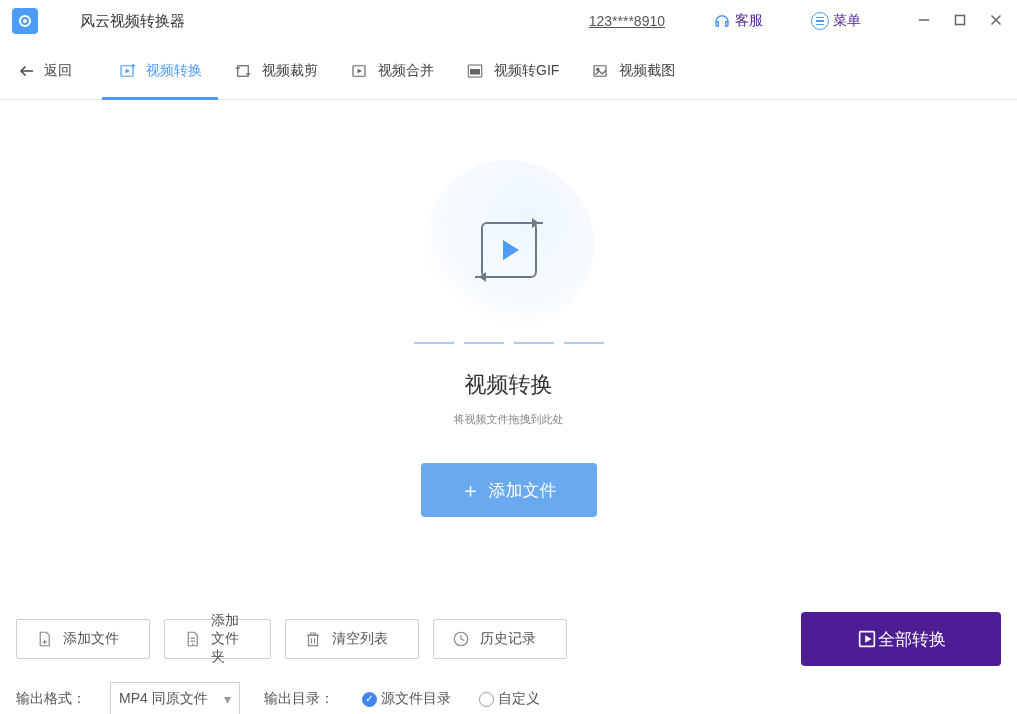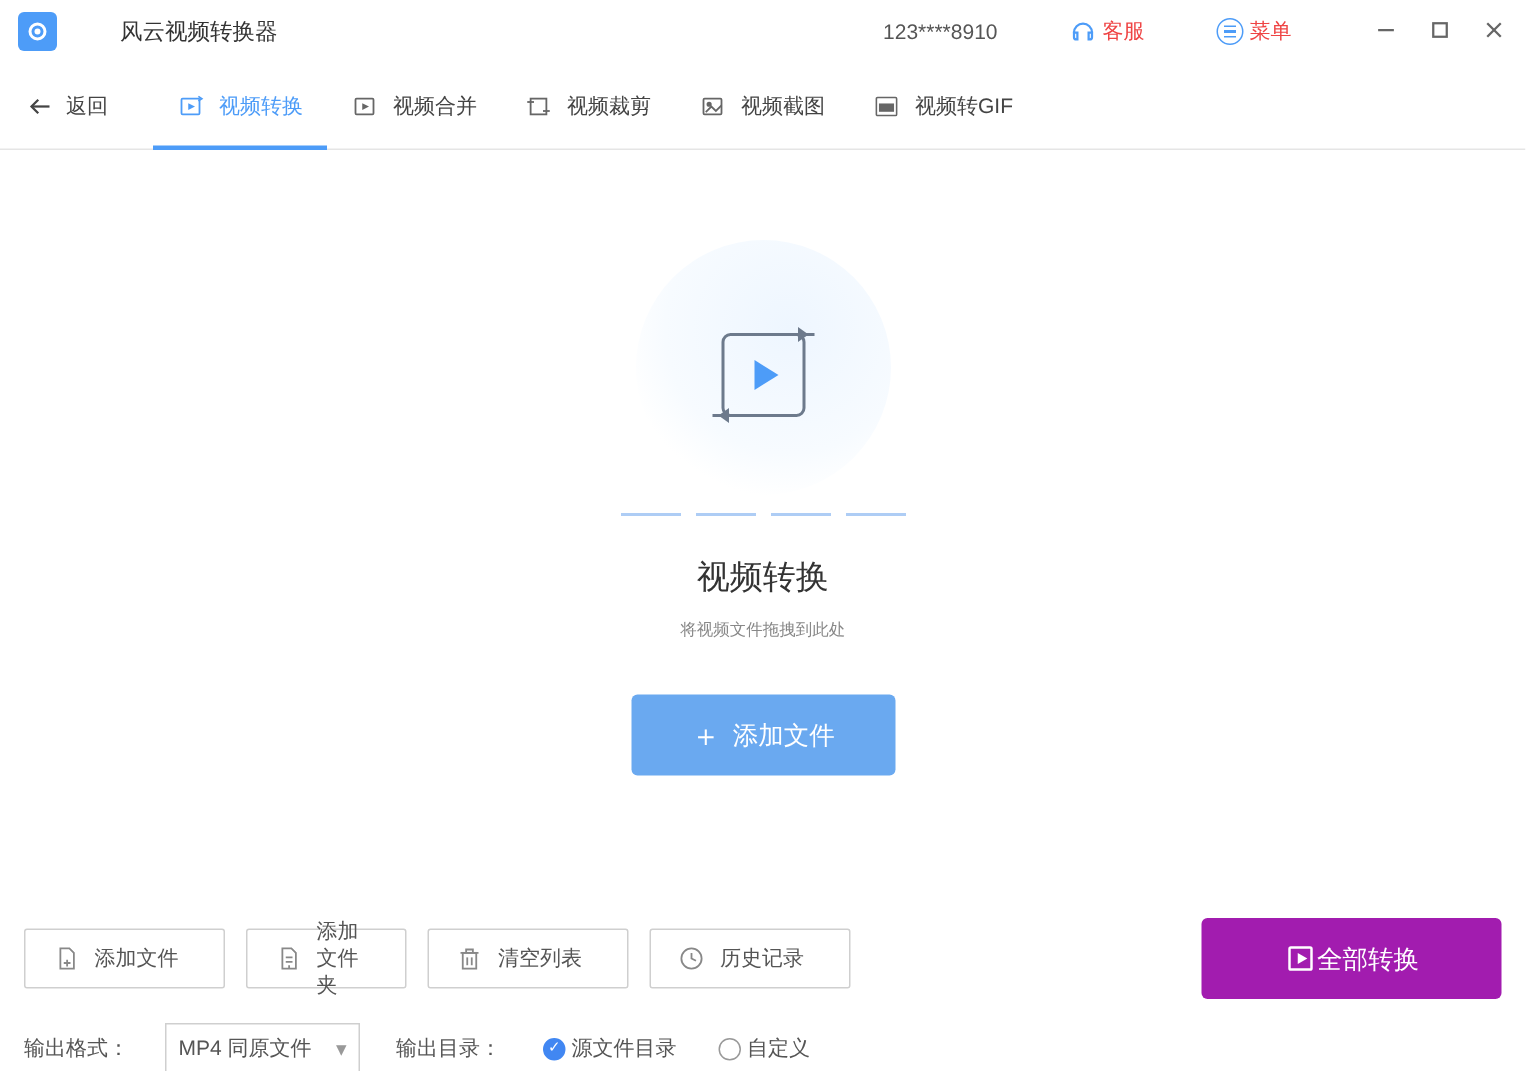--- a/index.html
+++ b/index.html
@@ -5,22 +5,22 @@
 * { margin: 0; padding: 0; box-sizing: border-box; font-family: "Microsoft YaHei", "PingFang SC", sans-serif; }
 body { width: 1017px; height: 714px; background: #fff; overflow: hidden; font-size: 14px; color: #333; }
 
 
 .titlebar { height: 42px; display: flex; align-items: center; padding: 0 12px; border-bottom: 0; gap: 32px; }
 .logo { width: 26px; height: 26px; background: #4d9cf8; border-radius: 4px; display: flex; align-items: center; justify-content: center; margin-right: 10px; }
 .logo-inner { width: 12px; height: 12px; border: 2px solid #fff; border-radius: 50%; position: relative; }
 .logo-inner::after { content: ""; position: absolute; width: 4px; height: 4px; background: #fff; border-radius: 50%; top: 2px; left: 2px; }
 .app-title { font-size: 15px; color: #333; font-weight: 400; }
 .titlebar-spacer { flex: 1; }
-.account { color: #555; margin-right: 16px; cursor: pointer; }
-.hdr-btn { display: flex; align-items: center; margin-right: 16px; cursor: pointer; color: #ef4444; }
+.account { color: #555; text-decoration: underline; margin-right: 16px; cursor: pointer; }
+.hdr-btn { display: flex; align-items: center; margin-right: 16px; cursor: pointer; color: #4c1d95; }
 .hdr-btn svg, .hdr-btn .ic { margin-right: 4px; }
 .menu-ic { width: 18px; height: 18px; border: 1.5px solid #4d9cf8; border-radius: 50%; display: flex; flex-direction: column; justify-content: center; align-items: center; gap: 2px; }
 .menu-ic span { width: 8px; height: 1.5px; background: #4d9cf8; }
 .win-controls { display: flex; align-items: center; gap: 18px; margin-left: 6px; }
 .win-btn { cursor: pointer; color: #666; }
 
 
 .tabbar { height: 58px; display: flex; align-items: center; padding: 0 18px; border-bottom: 1px solid #e5e5e5; }
 .back { display: flex; align-items: center; margin-right: 30px; cursor: pointer; color: #444; }
 .back svg { margin-right: 8px; }
@@ -47,21 +47,21 @@
 .add-btn { margin-top: 36px; background: #6aa9f0; color: #fff; border: none; border-radius: 4px; height: 54px; width: 176px; font-size: 17px; cursor: pointer; display: flex; align-items: center; justify-content: center; gap: 8px; }
 .add-btn .plus { font-size: 20px; font-weight: 300; }
 
 
 .bottom { padding: 12px 16px 0 16px; }
 .btn-row { display: flex; gap: 14px; align-items: center; }
 .outline-btn { height: 40px; border: 1px solid #cfcfcf; background: #fff; display: flex; align-items: center; padding: 0 18px; cursor: pointer; color: #555; gap: 10px; border-radius: 2px; }
 .outline-btn.w1 { width: 134px; }
 .outline-btn.w2 { width: 107px; }
 .spacer { flex: 1; }
-.convert-all { background: #a21caf; color: #fff; border: none; height: 54px; width: 200px; font-size: 17px; display: flex; align-items: center; justify-content: center; gap: 0; cursor: pointer; border-radius: 4px; }
+.convert-all { background: #4c1d95; color: #fff; border: none; height: 54px; width: 200px; font-size: 17px; display: flex; align-items: center; justify-content: center; gap: 0; cursor: pointer; border-radius: 4px; }
 .opts-row { display: flex; align-items: center; margin-top: 16px; gap: 24px; color: #555; }
 .lbl { color: #555; }
 .select { border: 1px solid #cfcfcf; height: 28px; width: 130px; display: flex; align-items: center; padding: 16px 8px; justify-content: space-between; cursor: pointer; color:#555; }
 .select .chev { color:#999; }
 .radio { display: flex; align-items: center; gap: 4px; cursor: pointer; margin-left: 4px; }
 .radio .dot { width: 15px; height: 15px; border: 1.5px solid #999; border-radius: 50%; display:flex; align-items:center; justify-content:center; }
 .radio.checked .dot { border-color: #4187f2; background:#4187f2; }
 .radio.checked .dot::after { content:"✓"; color:#fff; font-size:10px; line-height:1; }
 
 
@@ -124,47 +124,47 @@
   <div class="tab active">
     <svg class="ic16" viewBox="0 0 24 24" fill="none" stroke="#4d9cf8" stroke-width="1.6">
         <rect x="4" y="5" width="16" height="14" rx="1"></rect>
         <polygon points="10,9 16,12 10,15" fill="#4d9cf8" stroke="none"></polygon>
         <polyline points="19 3 22 5 19 7" stroke="#4d9cf8"></polyline>
       </svg>
     <span>视频转换</span>
   </div>
   <div class="tab">
     <svg class="ic16" viewBox="0 0 24 24" fill="none" stroke="#666" stroke-width="1.6">
-        <rect x="4" y="5" width="16" height="14" rx="1"></rect>
-        <polygon points="10,9 16,12 10,15" fill="#666" stroke="none"></polygon>
-      </svg>
-    <span>视频合并</span>
-  </div>
-  <div class="tab">
-    <svg class="ic16" viewBox="0 0 24 24" fill="none" stroke="#666" stroke-width="1.6">
         <rect x="5" y="5" width="14" height="14"></rect>
         <line x1="2" y1="8" x2="8" y2="8"></line>
         <line x1="16" y1="16" x2="22" y2="16"></line>
       </svg>
     <span>视频裁剪</span>
+  </div>
+  <div class="tab">
+    <svg class="ic16" viewBox="0 0 24 24" fill="none" stroke="#666" stroke-width="1.6">
+        <rect x="4" y="5" width="16" height="14" rx="1"></rect>
+        <polygon points="10,9 16,12 10,15" fill="#666" stroke="none"></polygon>
+      </svg>
+    <span>视频合并</span>
+  </div>
+  <div class="tab">
+    <svg class="ic16" viewBox="0 0 24 24" fill="none" stroke="#666" stroke-width="1.4">
+        <rect x="3" y="4" width="18" height="16" rx="1"></rect>
+        <rect x="6" y="10" width="12" height="6" fill="#666"></rect>
+      </svg>
+    <span>视频转GIF</span>
   </div>
   <div class="tab">
     <svg class="ic16" viewBox="0 0 24 24" fill="none" stroke="#666" stroke-width="1.6">
         <rect x="4" y="5" width="16" height="14" rx="1"></rect>
         <circle cx="9" cy="10" r="1.5" fill="#666"></circle>
         <polyline points="6 17 11 12 15 16 20 11"></polyline>
       </svg>
     <span>视频截图</span>
-  </div>
-  <div class="tab">
-    <svg class="ic16" viewBox="0 0 24 24" fill="none" stroke="#666" stroke-width="1.4">
-        <rect x="3" y="4" width="18" height="16" rx="1"></rect>
-        <rect x="6" y="10" width="12" height="6" fill="#666"></rect>
-      </svg>
-    <span>视频转GIF</span>
   </div>
 </div>
 
 <div class="main">
   <div class="hero-graphic">
     <div class="bubble"></div>
     <div class="convert-icon">
       <span class="arrow-tr"></span>
       <span class="arrow-bl"></span>
       <div class="play-tri"></div>

